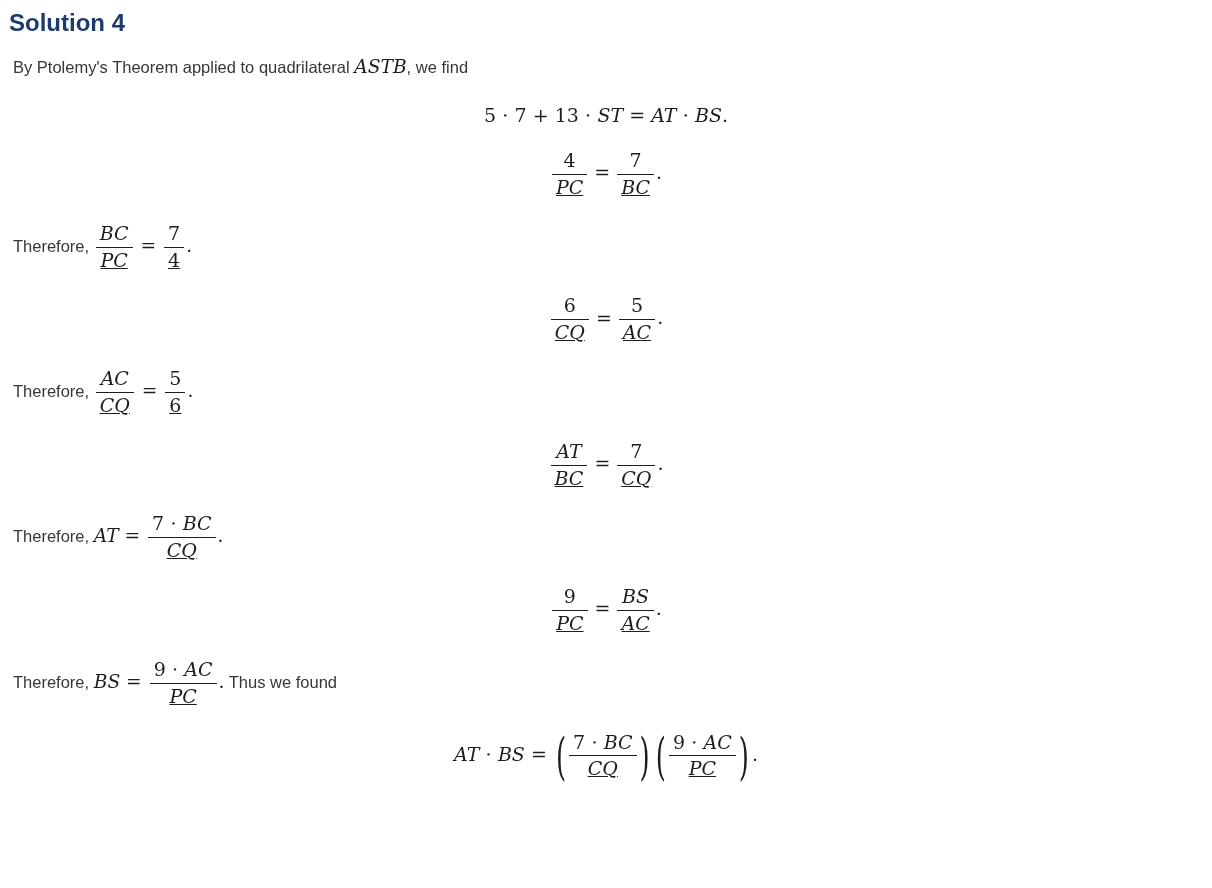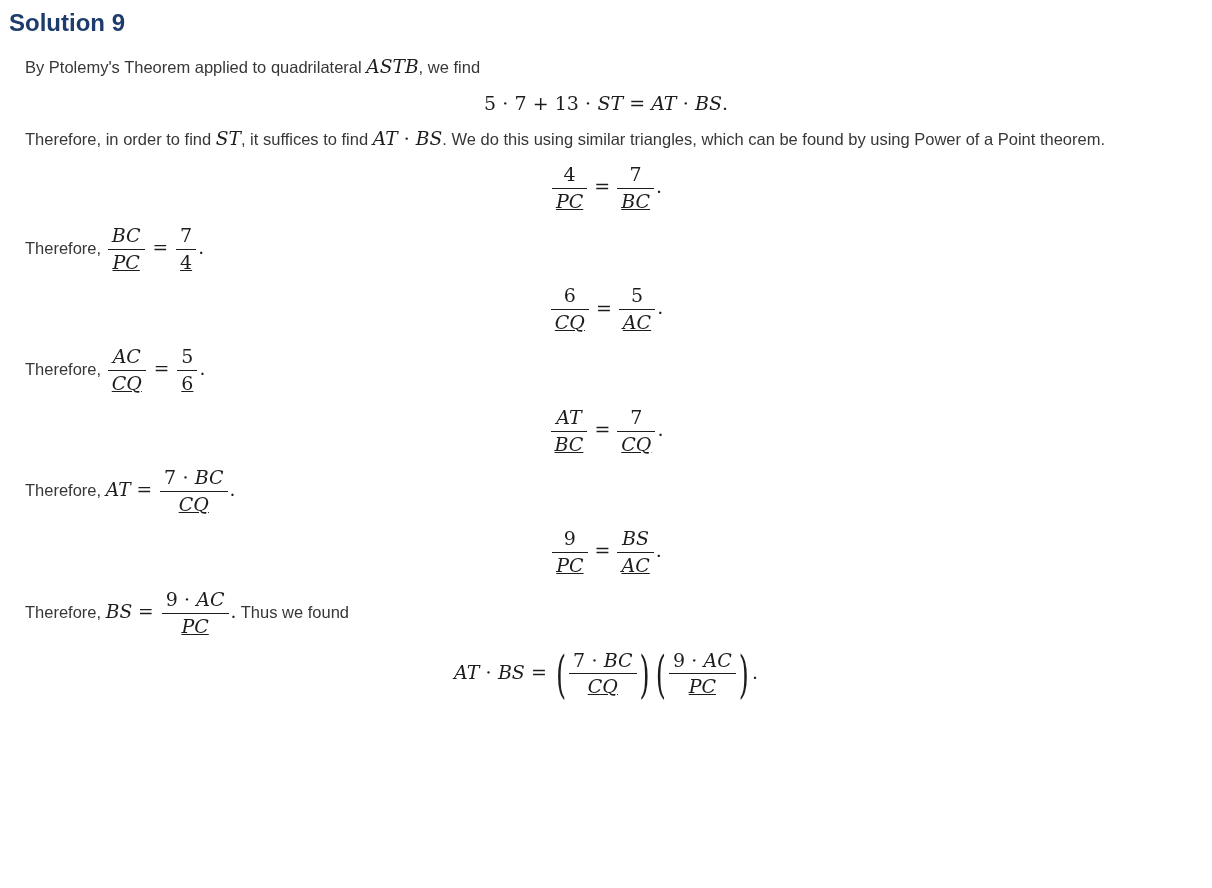--- a/index.html
+++ b/index.html
@@ -13,35 +13,35 @@
 
   h2.heading {
     font-family: "Liberation Sans", sans-serif;
     font-size: 24px;
     font-weight: 700;
     color: #1d3b6d;
     margin: 0 0 16px 0;
     line-height: 30px;
   }
 
-  p.body { margin: 12px 16px; line-height: 25px; }
+  p.body { margin: 12px 4px; line-height: 25px; }
 
   
   .m {
     font-family: "DejaVu Serif", serif;
     color: #1d1d1d;
     font-size: 1.13em;
     white-space: pre;
   }
   .it { font-style: italic; }
   .up { font-style: normal; }
 
   .equation {
     text-align: center;
-    margin: 12px 0;
+    margin: 24px 0;
     font-family: "DejaVu Serif", serif;
     color: #1d1d1d;
     font-size: 19px;
     white-space: pre;
   }
   .equation .m { font-size: 1em; }
 
   .frac {
     display: inline-block;
     vertical-align: middle;
@@ -68,27 +68,26 @@
     font-family: "DejaVu Serif", serif;
     color: #1d1d1d;
     margin: 0 1px;
   }
 </style>
 </head>
 <body>
 
 <main>
 
-  <h2 class="heading">Solution 9</h2>
+  <h2 class="heading">Solution 4</h2>
 
   <p class="body"><span>By Ptolemy's Theorem applied to quadrilateral </span><span class="m it">ASTB</span><span>, we find</span></p>
 
   <div class="equation"><span class="m up">5 ⋅ 7 + 13 ⋅ </span><span class="m it">ST</span><span class="m up"> = </span><span class="m it">AT</span><span class="m up"> ⋅ </span><span class="m it">BS</span><span class="m up">.</span></div>
 
-  <p class="body"><span>Therefore, in order to find </span><span class="m it">ST</span><span>, it suffices to find </span><span class="m it">AT</span><span class="m up"> ⋅ </span><span class="m it">BS</span><span>. We do this using similar triangles, which can be found by using Power of a Point theorem.</span></p>
 
 
   <div class="equation"><span class="frac"><span class="num up">4</span><span class="den it">PC</span></span><span class="m up rel">=</span><span class="frac"><span class="num up">7</span><span class="den it">BC</span></span><span class="m up">.</span></div>
 
   <p class="body"><span>Therefore, </span><span class="frac"><span class="num it">BC</span><span class="den it">PC</span></span><span class="m up"> = </span><span class="frac"><span class="num up">7</span><span class="den up">4</span></span><span class="m up">.</span></p>
 
 
   <div class="equation"><span class="frac"><span class="num up">6</span><span class="den it">CQ</span></span><span class="m up rel">=</span><span class="frac"><span class="num up">5</span><span class="den it">AC</span></span><span class="m up">.</span></div>
 
   <p class="body"><span>Therefore, </span><span class="frac"><span class="num it">AC</span><span class="den it">CQ</span></span><span class="m up"> = </span><span class="frac"><span class="num up">5</span><span class="den up">6</span></span><span class="m up">.</span></p>

